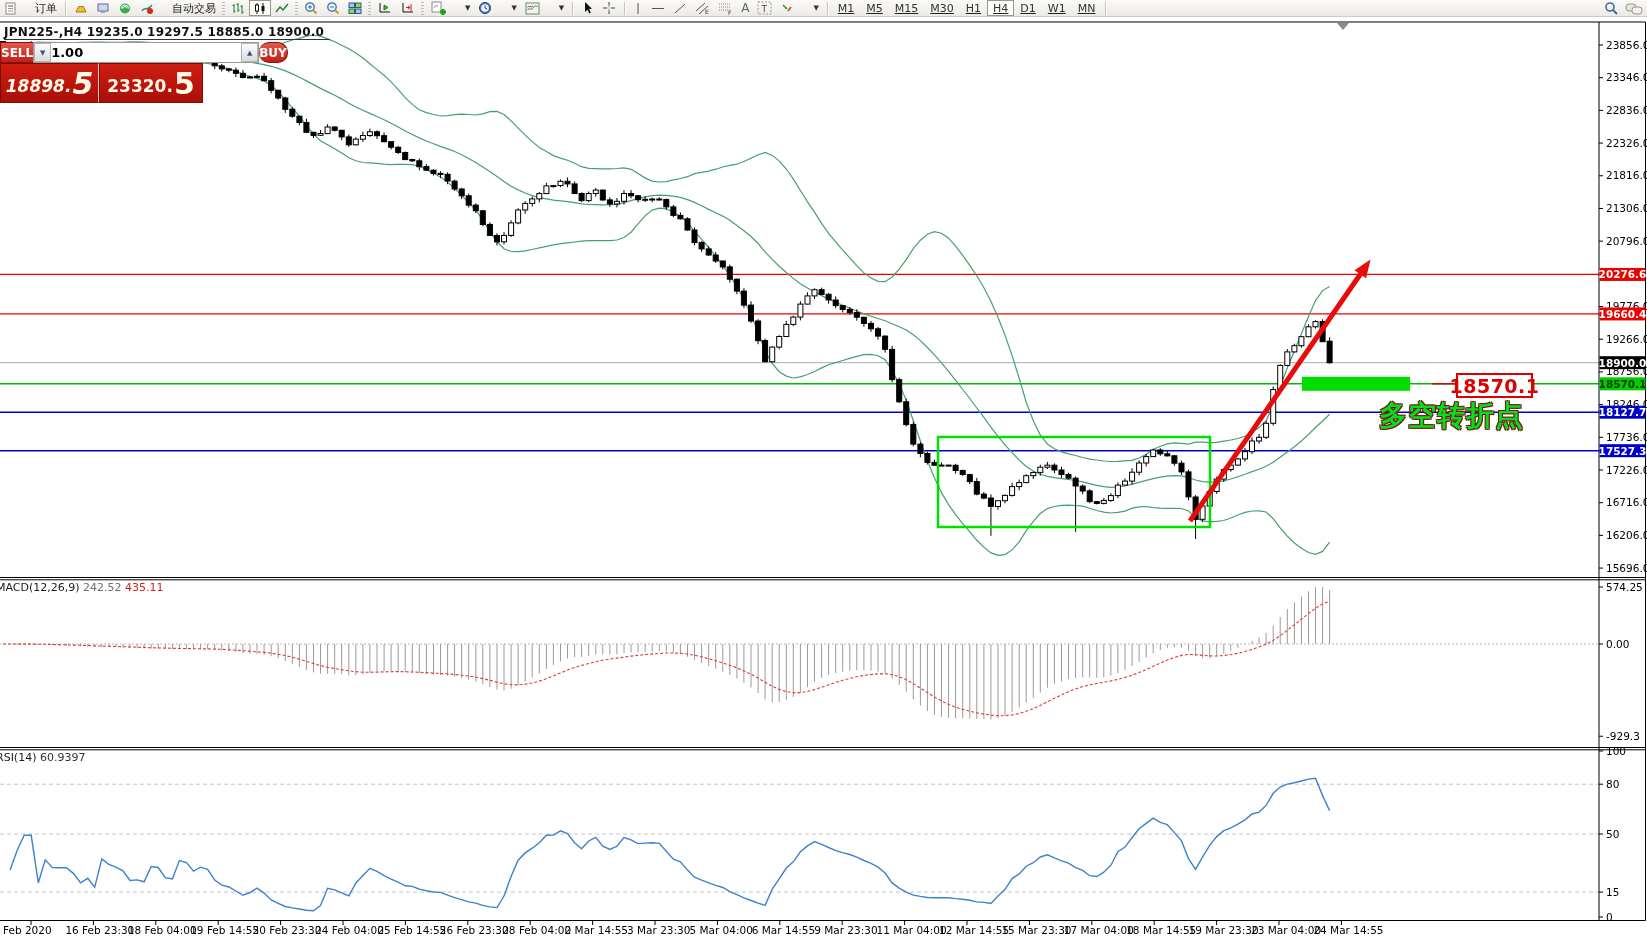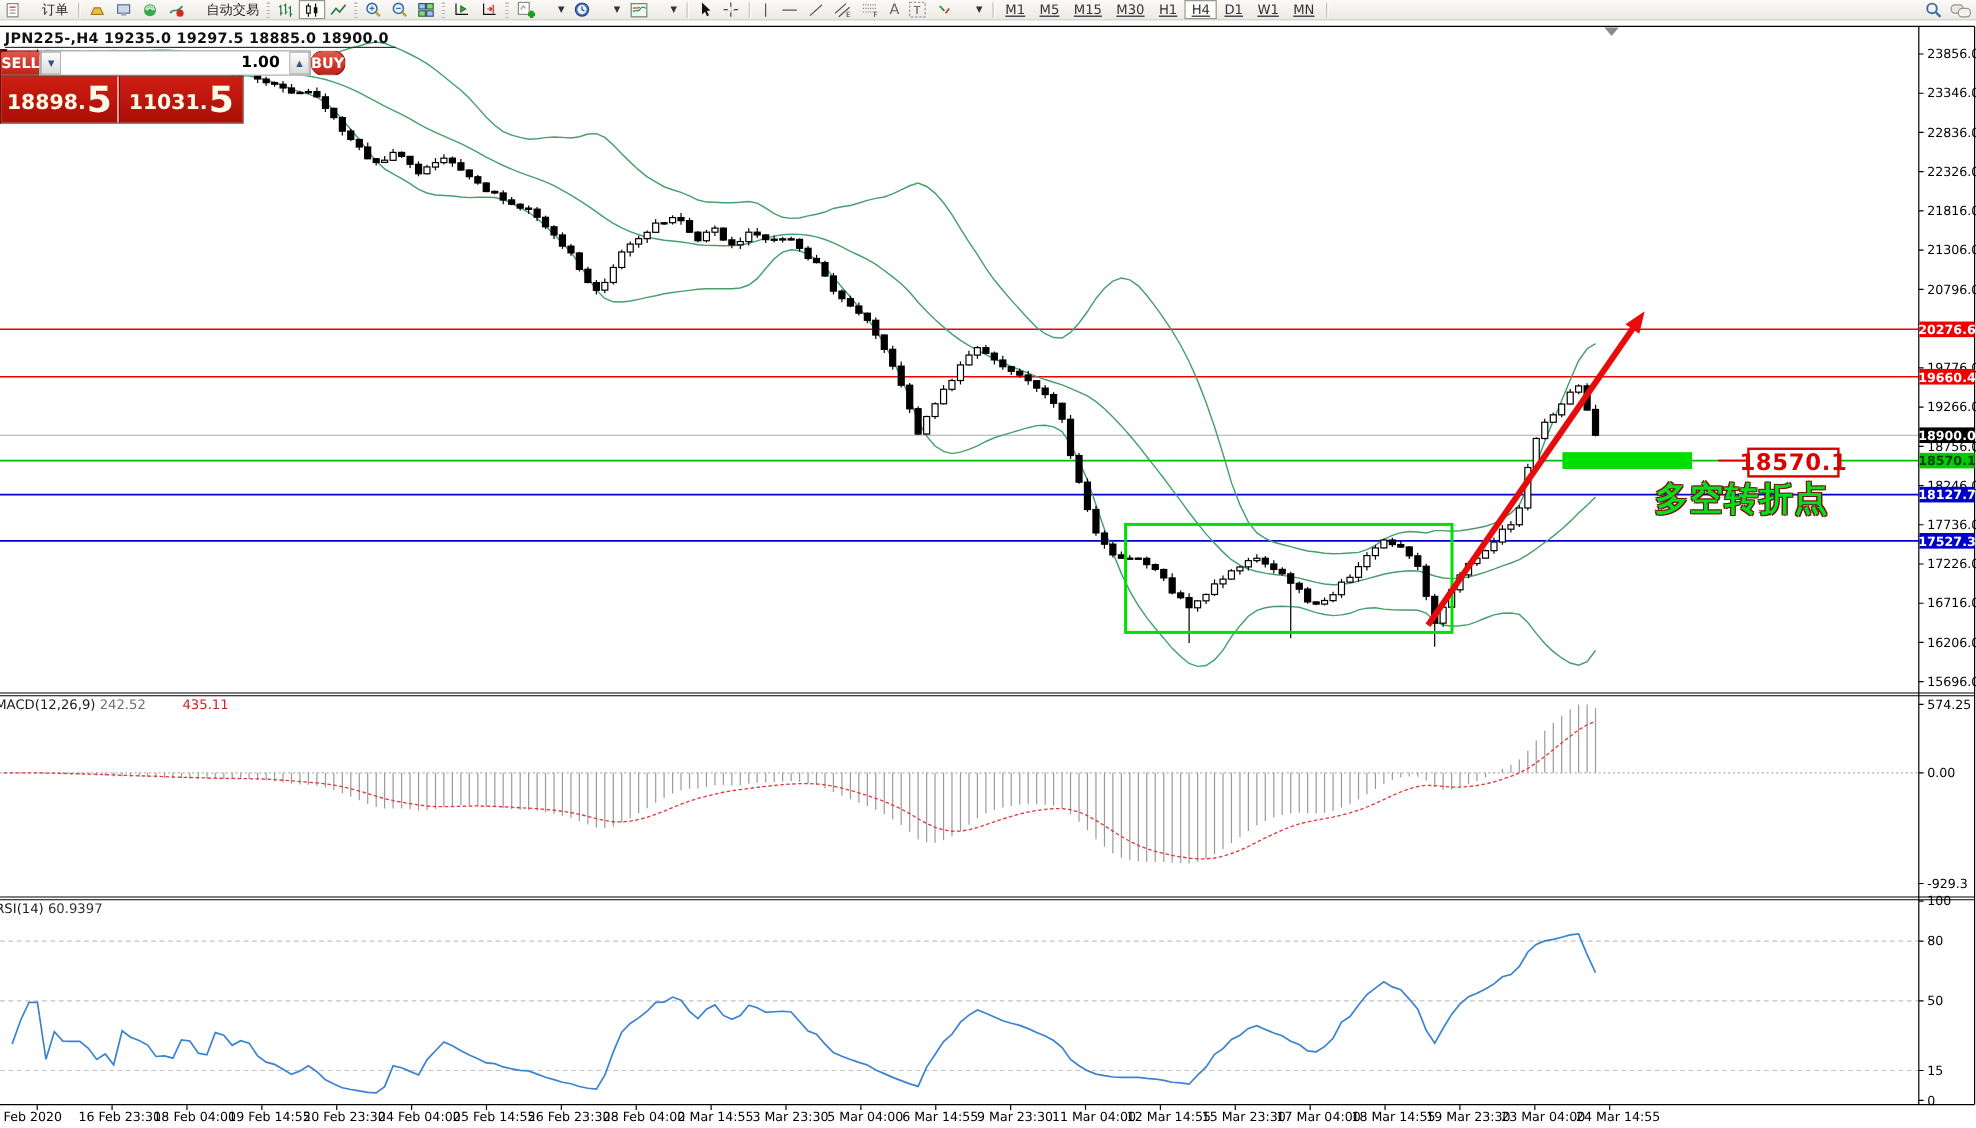--- a/index.html
+++ b/index.html
@@ -33,36 +33,36 @@
   #trade-panel { position:absolute; left:0; top:42px; width:203px; z-index:8; }
   #tp-row1 { display:flex; height:21px; }
   .tp-btn { background:linear-gradient(#e05a4a,#c01f17); color:#fff; font-weight:bold;
     font-size:12px; display:flex; align-items:center; justify-content:center;
     border:1px solid #8f0f0a; }
   #sell-btn { width:45px; border-right:none; }
   #buy-btn  { width:47px; border-left:none;border-radius:10px; }
   #vol-box { flex:1; display:flex; border:1px solid #9a9a9a; background:#fff; }
   .vol-step { width:17px; background:linear-gradient(#fdfdfd,#dcdcdc); border:1px solid #b5b5b5;
     font-size:7px; color:#35508f; display:flex; align-items:center; justify-content:center; }
-  #vol-input { flex:1; border:none; outline:none; text-align:right; padding-right:8px;
+  #vol-input { flex:1; border:none; outline:none; text-align:left; padding-right:8px;
     font:bold 13px "DejaVu Sans",sans-serif; color:#000; min-width:0; }
   #tp-row2 { display:flex; height:40px; }
   .tp-price { background:linear-gradient(#cf1d12,#a90f08); color:#fffbe8; display:flex;
     align-items:flex-end; justify-content:center; padding-bottom:3px; border:1px solid #7c0a05; }
-  #tp-bid { width:99px; border-right:1px solid #e8c9c4; }
+  #tp-bid { width:99px; border-right:1px solid #e8c9c4;font-style:italic; }
   #tp-ask { width:104px; }
   .pm { font-size:17px; font-weight:bold; line-height:26px; }
   .pd { font-size:17px; font-weight:bold; line-height:26px; }
   .pb { font-size:30px; font-weight:bold; line-height:30px; margin-left:1px; }
 
   
   .ind-label { position:absolute; z-index:5; font-size:11px; color:#1a1a1a; left:-4px; }
   #macd-label { top:581px; }
   #rsi-label  { top:751px; }
-  .ind-v1 { color:#6e6e6e; } .ind-v2 { color:#c22;margin-left:27px; } .ind-v3 { color:#333; }
+  .ind-v1 { color:#6e6e6e; } .ind-v2 { color:#c22; } .ind-v3 { color:#333; }
 
   
   #level-box { position:absolute; left:1456px; top:373px; width:77px; height:25px; z-index:6;
     border:2px solid #dd0000; background:#fff; color:#dd0000; font-size:19px; font-weight:bold;
     display:flex; align-items:center; justify-content:center; letter-spacing:0.5px; }
   #cn-note { position:absolute; left:1379px; top:397px; z-index:6; font-size:28px; font-weight:bold;
     color:#00e01c; letter-spacing:1px; white-space:nowrap;
     text-shadow:-1px -1px 0 #7d1111, 1px -1px 0 #7d1111, -1px 1px 0 #7d1111, 1px 1px 0 #7d1111; }
 </style>
 </head>
@@ -1058,21 +1058,21 @@
       </div>
       <div class="tp-btn" id="buy-btn">BUY</div>
     </div>
     <div id="tp-row2">
       <div class="tp-price" id="tp-bid">
         <span class="pm">18898</span>
           <span class="pd">.</span>
           <span class="pb">5</span>
       </div>
       <div class="tp-price" id="tp-ask">
-        <span class="pm">11031</span>
+        <span class="pm">23320</span>
           <span class="pd">.</span>
           <span class="pb">5</span>
       </div>
     </div>
   </div>
 
   <div class="ind-label" id="macd-label">
     <span>MACD(12,26,9)</span>
     <span class="ind-v1">242.52</span>
     <span class="ind-v2">435.11</span>

